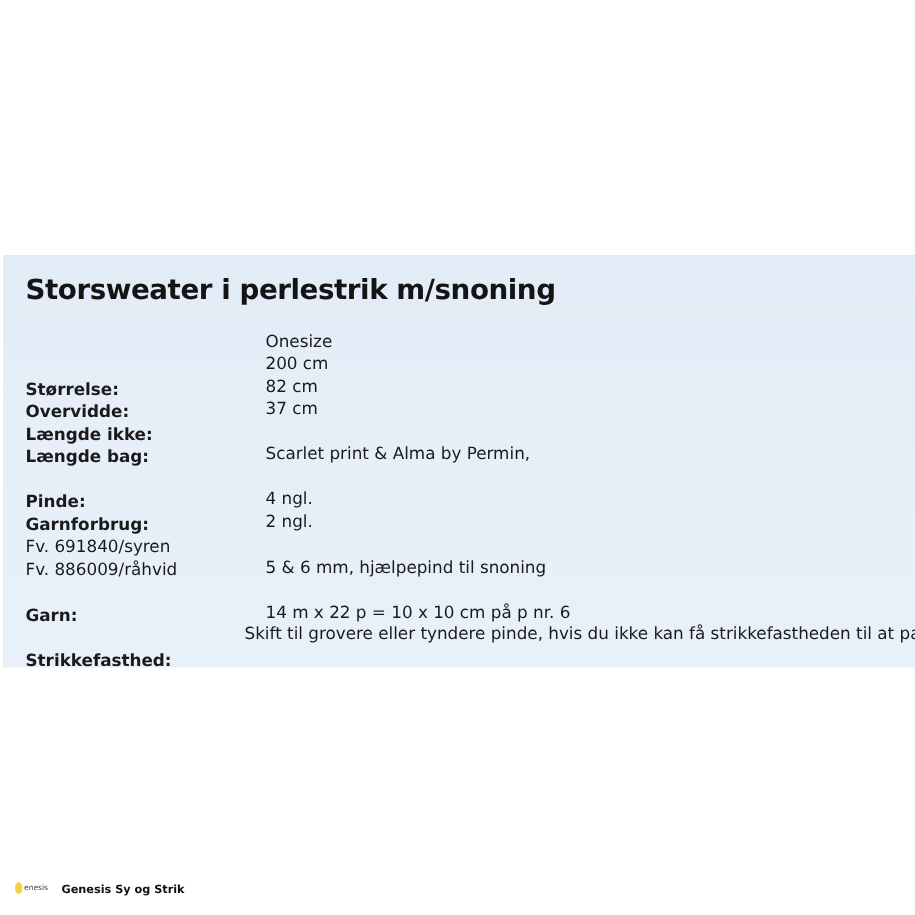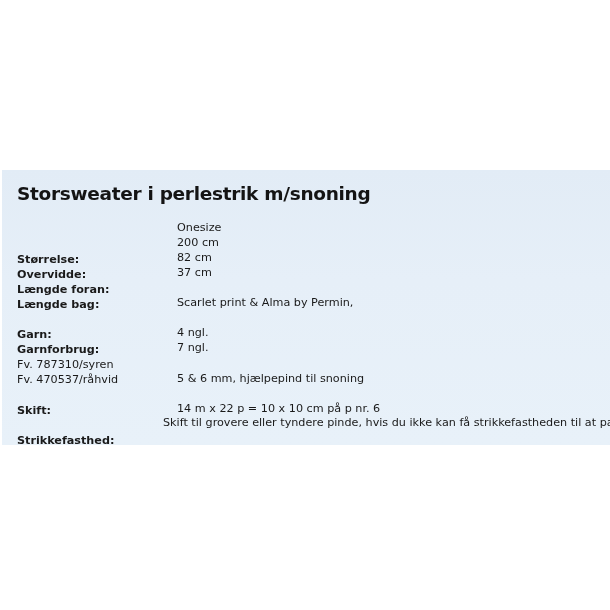--- a/index.html
+++ b/index.html
@@ -108,49 +108,56 @@
 
   <div class="row" style="top:221px;">
     <span class="label bold">Størrelse:</span>
     <span class="value">Onesize</span>
   </div>
   <div class="row" style="top:236px;">
     <span class="label bold">Overvidde:</span>
     <span class="value">200 cm</span>
   </div>
   <div class="row" style="top:251px;">
-    <span class="label bold">Længde foran:</span>
+    <span class="label bold">Længde ikke:</span>
     <span class="value">82 cm</span>
   </div>
   <div class="row" style="top:266px;">
     <span class="label bold">Længde bag:</span>
     <span class="value">37 cm</span>
   </div>
 
   <div class="row" style="top:296px;">
-    <span class="label bold">Garn:</span>
+    <span class="label bold">Pinde:</span>
     <span class="value">Scarlet print &amp; Alma by Permin,</span>
   </div>
   <div class="row" style="top:311px;">
     <span class="label bold">Garnforbrug:</span>
     <span class="value"></span>
   </div>
   <div class="row" style="top:326px;">
-    <span class="label">Fv. 787310/syren</span>
+    <span class="label">Fv. 691840/syren</span>
     <span class="value">4 ngl.</span>
   </div>
   <div class="row" style="top:341px;">
-    <span class="label">Fv. 470537/råhvid</span>
-    <span class="value">7 ngl.</span>
+    <span class="label">Fv. 886009/råhvid</span>
+    <span class="value">2 ngl.</span>
   </div>
 
   <div class="row" style="top:372px;">
-    <span class="label bold">Skift:</span>
+    <span class="label bold">Garn:</span>
     <span class="value">5 &amp; 6 mm, hjælpepind til snoning</span>
   </div>
 
   <div class="row" style="top:402px;">
     <span class="label bold">Strikkefasthed:</span>
     <span class="value">14 m x 22 p = 10 x 10 cm på p nr. 6</span>
   </div>
   <div class="note" style="top:416px;">Skift til grovere eller tyndere pinde, hvis du ikke kan få strikkefastheden til at passe.</div>
 
+  <div class="footer">
+    <div class="logo">
+      <span class="g"></span>
+      <span>enesis</span>
+    </div>
+    <span class="brand">Genesis Sy og Strik</span>
+  </div>
 </div>
 
 </body></html>

